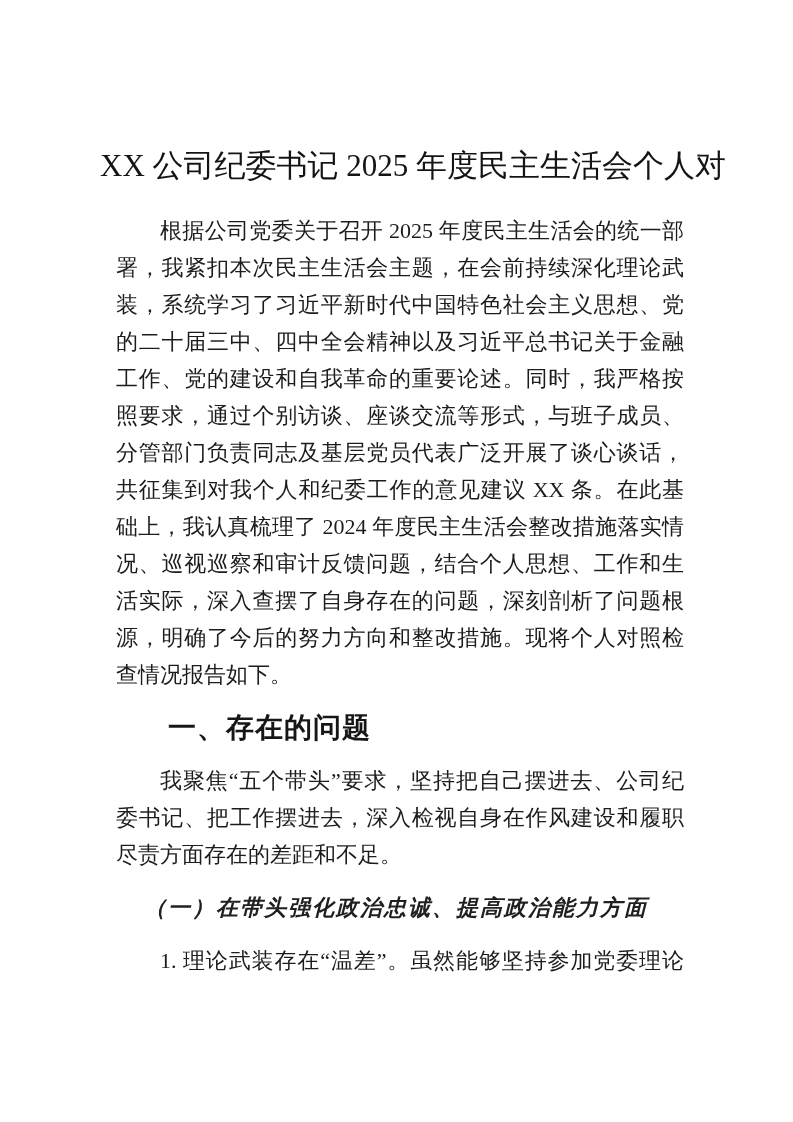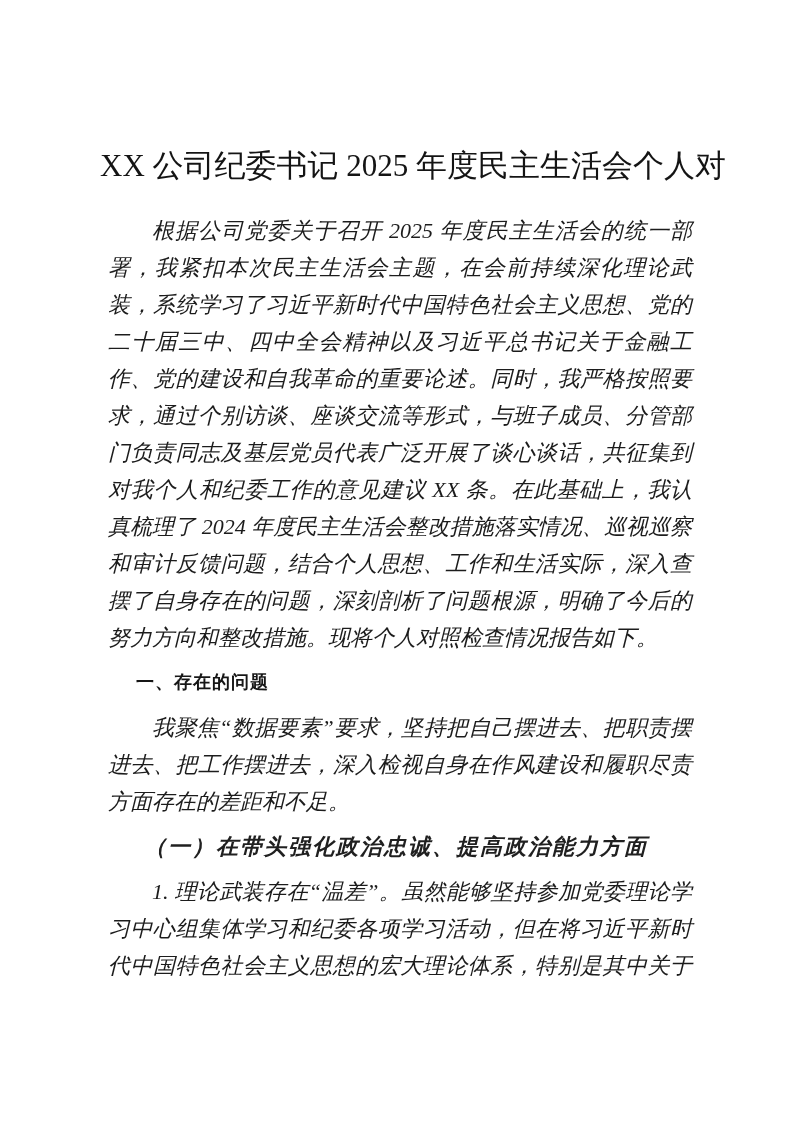--- a/index.html
+++ b/index.html
@@ -35,31 +35,30 @@
     white-space: nowrap;
   }
   .body-text {
     margin-top: 21px;
     font-size: 22px;
     line-height: 37px;
     text-align: justify;
     text-justify: inter-ideograph;
   }
   .para {
-    margin: 8px;
+    margin: 16px;
     text-indent: 2em;
     word-break: break-all;
-    font-style: italic;
   }
   .heading-1 {
-    margin: 0;
+    margin: 12px;
     text-indent: 2em;
     font-family: "Liberation Sans", "DejaVu Sans", sans-serif;
     font-weight: bold;
-    font-size: 18px;
+    font-size: 28px;
     line-height: 37px;
     letter-spacing: 1px;
     color: #161616;
   }
   .heading-2 {
     margin: 0;
     text-indent: 2em;
     font-weight: 600;
     font-size: 22px;
     line-height: 37px;
@@ -92,21 +91,21 @@
 
     <h1 class="doc-title">
       <span class="t-line">XX 公司纪委书记 2025 年度民主生活会个人对</span>
     </h1>
 
     <div class="body-text">
       <p class="para">根据公司党委关于召开 2025 年度民主生活会的统一部署，我紧扣本次民主生活会主题，在会前持续深化理论武装，系统学习了习近平新时代中国特色社会主义思想、党的二十届三中、四中全会精神以及习近平总书记关于金融工作、党的建设和自我革命的重要论述。同时，我严格按照要求，通过个别访谈、座谈交流等形式，与班子成员、分管部门负责同志及基层党员代表广泛开展了谈心谈话，共征集到对我个人和纪委工作的意见建议 XX 条。在此基础上，我认真梳理了 2024 年度民主生活会整改措施落实情况、巡视巡察和审计反馈问题，结合个人思想、工作和生活实际，深入查摆了自身存在的问题，深刻剖析了问题根源，明确了今后的努力方向和整改措施。现将个人对照检查情况报告如下。</p>
 
       <h2 class="heading-1">一、存在的问题</h2>
 
-      <p class="para">我聚焦“数据要素”要求，坚持把自己摆进去、把职责摆进去、把工作摆进去，深入检视自身在作风建设和履职尽责方面存在的差距和不足。</p>
+      <p class="para">我聚焦“五个带头”要求，坚持把自己摆进去、公司纪委书记、把工作摆进去，深入检视自身在作风建设和履职尽责方面存在的差距和不足。</p>
 
       <h3 class="heading-2">（一）在带头强化政治忠诚、提高政治能力方面</h3>
 
       <p class="para">1. 理论武装存在“温差”。虽然能够坚持参加党委理论学习中心组集体学习和纪委各项学习活动，但在将习近平新时代中国特色社会主义思想的宏大理论体系，特别是其中关于金融科技、数据要素、</p>
     </div>
   </div>
 
   <div class="page-footer">
     <span class="dash">—</span>
     <span class="num">1</span>

